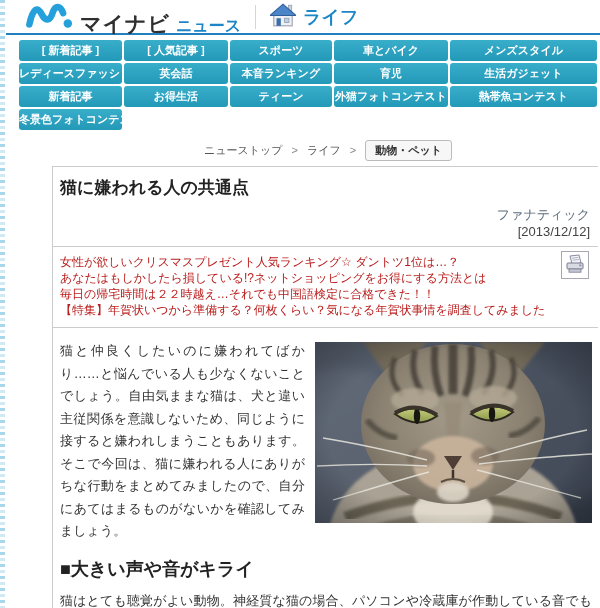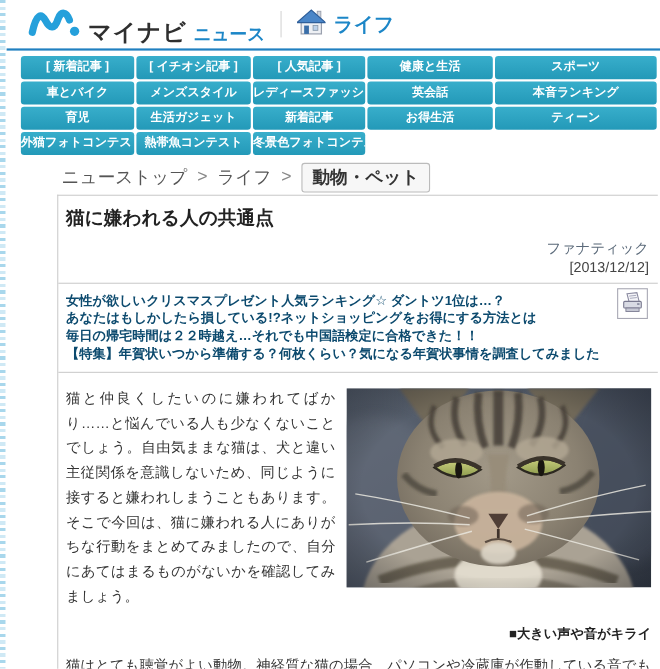--- a/index.html
+++ b/index.html
@@ -9,72 +9,72 @@
     background:#fff; font-family:"Liberation Sans","DejaVu Sans",sans-serif;
   }
   
   .left-strip {
     position:absolute; left:0; top:0; width:5px; height:608px;
     background:repeating-linear-gradient(180deg,#a8d7ec 0 3px,#ffffff 3px 6px,#cfe9f5 6px 9px,#ffffff 9px 12px);
   }
   .page { margin-left:6px; }
 
   
-  .header { height:46px; border-bottom:2px solid #2080C0; display:flex; align-items:center; padding-left:18px; }
+  .header { height:35px; border-bottom:2px solid #2080C0; display:flex; align-items:center; padding-left:18px; }
   .logo-link { display:flex; align-items:flex-end; cursor:pointer; text-decoration:none; }
   .brand-text { font-size:21px; font-weight:bold; color:#2f2f2f; letter-spacing:1px; line-height:1; }
   .brand-sub { font-size:16px; font-weight:bold; color:#1C86C7; margin-left:6px; line-height:1; }
   .header-sep { width:1px; height:24px; background:#d5d5d5; margin:0 14px; }
   .site-link { display:flex; align-items:center; cursor:pointer; text-decoration:none; }
   .site-label { font-size:18px; font-weight:bold; color:#1C86C7; margin-left:7px; line-height:1; }
 
   
   .nav {
     display:grid; grid-template-columns:103px 104px 102px 114px 1fr;
     gap:2px; margin:5px 3px 0 13px;
   }
   .nav-btn {
     background:linear-gradient(#38aecb,#2399b8); color:#fff;
     font-size:11px; font-weight:bold; text-align:center;
     height:21px; line-height:21px; border-radius:3px; cursor:pointer;
     white-space:nowrap; overflow:hidden;
   }
 
   
-  .breadcrumb { margin:9px 0 0 50px; height:22px; display:flex; align-items:center; font-size:16px; color:#666; }
+  .breadcrumb { margin:9px 0 0 50px; height:22px; display:flex; align-items:center; font-size:11px; color:#666;justify-content:center; }
   .crumb-link { color:#555; cursor:pointer; }
   .crumb-sep { margin:0 9px; color:#888; }
   .crumb-badge { border:1px solid #bbb; background:#f7f7f7; border-radius:3px; padding:2px 9px; font-weight:bold; color:#333; cursor:pointer; }
 
   
   .content { margin:5px 2px 0 46px; border-left:1px solid #ccc; border-top:1px solid #ccc; }
   .divider { border-top:1px solid #ccc; height:0; }
 
   .title-block { padding:9px 8px 3px 7px; }
   .article-title { margin:0; font-size:17px; font-weight:bold; color:#222; }
   .byline { text-align:right; font-size:13px; color:#5b6a7a; margin-top:7px; line-height:17px; }
   .date-line { text-align:right; font-size:13px; color:#444; line-height:17px; margin-bottom:3px; }
 
   .links-block { position:relative; padding:7px 44px 9px 7px; }
   .related-link {
-    display:block; color:#0c4a6e; font-weight:bold; font-size:12px;
+    display:block; color:#b91c1c; font-weight:normal; font-size:12px;
     line-height:16px; text-decoration:none; cursor:pointer;
     white-space:nowrap; overflow:hidden;
   }
   .print-btn {
     position:absolute; right:9px; top:4px; width:28px; height:28px;
     border:1px solid #a8a8b4; background:#fff; cursor:pointer;
     display:flex; align-items:center; justify-content:center; padding:0;
   }
 
   .body-block { padding:12px 6px 0 7px; overflow:hidden; }
   .cat-figure { float:right; width:277px; height:181px; margin:2px 0 8px 10px; }
   .cat-figure svg { display:block; }
   .body-text { margin:0; font-size:13px; line-height:22.5px; color:#333; text-align:justify; }
-  .section-heading { clear:both; margin:14px 0 0 0; font-size:12px; font-weight:bold; color:#222;text-align:right; }
+  .section-heading { clear:both; margin:14px 0 0 0; font-size:18px; font-weight:bold; color:#222; }
   .body-text2 { margin-top:9px; }
 </style>
 </head>
 <body>
 
 <div class="left-strip"></div>
 <div class="page">
 
   <div class="header">
     <a class="logo-link">
@@ -97,23 +97,21 @@
           <rect x="6" y="14" width="4" height="7" fill="#3a6ea8"></rect>
           <rect x="13.5" y="14" width="4" height="4" fill="#bcd2ea" stroke="#8899aa" stroke-width="0.7"></rect>
         </svg>
       </span>
       <span class="site-label">ライフ</span>
     </a>
   </div>
 
   <div class="nav">
     <div class="nav-btn">[ 新着記事 ]</div>
-    <div class="nav-btn">[ イチオシ記事 ]</div>
     <div class="nav-btn">[ 人気記事 ]</div>
-    <div class="nav-btn">健康と生活</div>
     <div class="nav-btn">スポーツ</div>
     <div class="nav-btn">車とバイク</div>
     <div class="nav-btn">メンズスタイル</div>
     <div class="nav-btn">レディースファッション</div>
     <div class="nav-btn">英会話</div>
     <div class="nav-btn">本音ランキング</div>
     <div class="nav-btn">育児</div>
     <div class="nav-btn">生活ガジェット</div>
     <div class="nav-btn">新着記事</div>
     <div class="nav-btn">お得生活</div>

